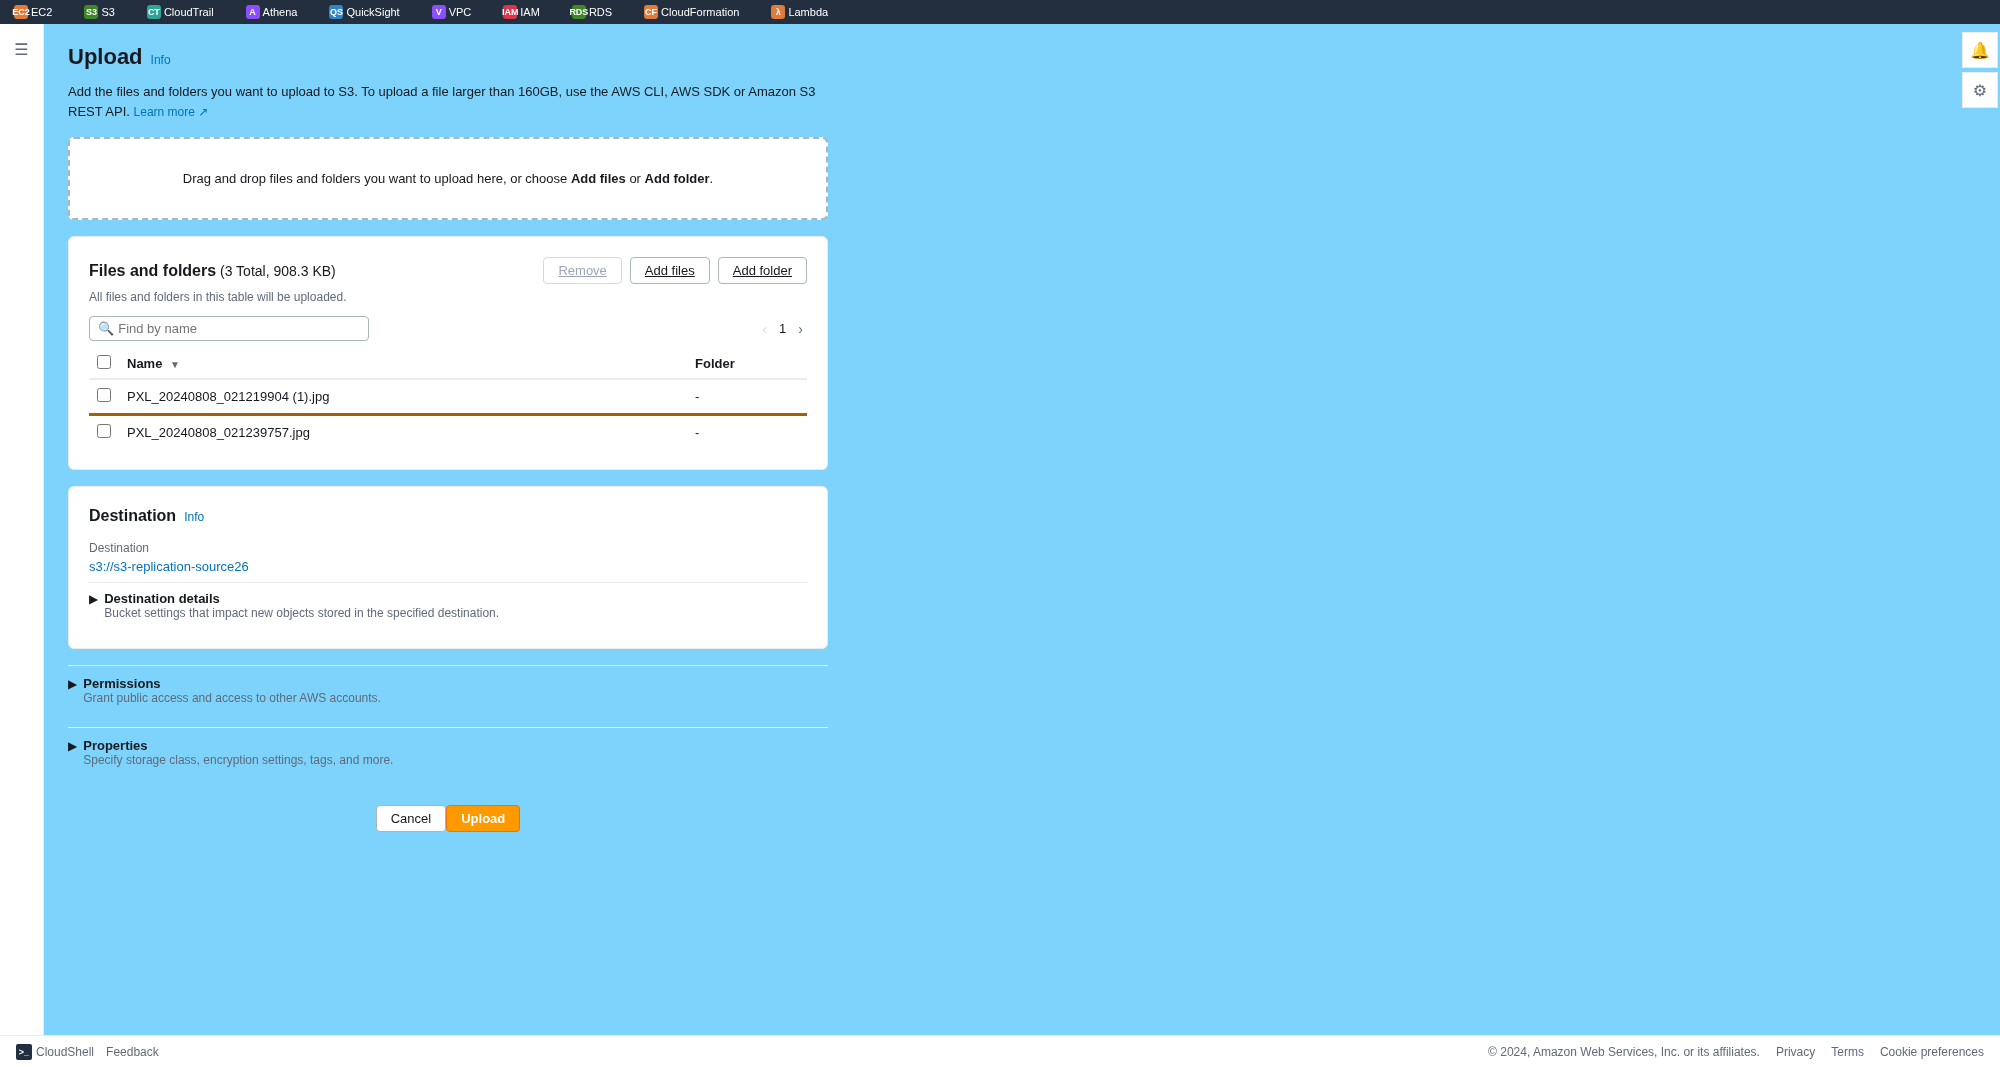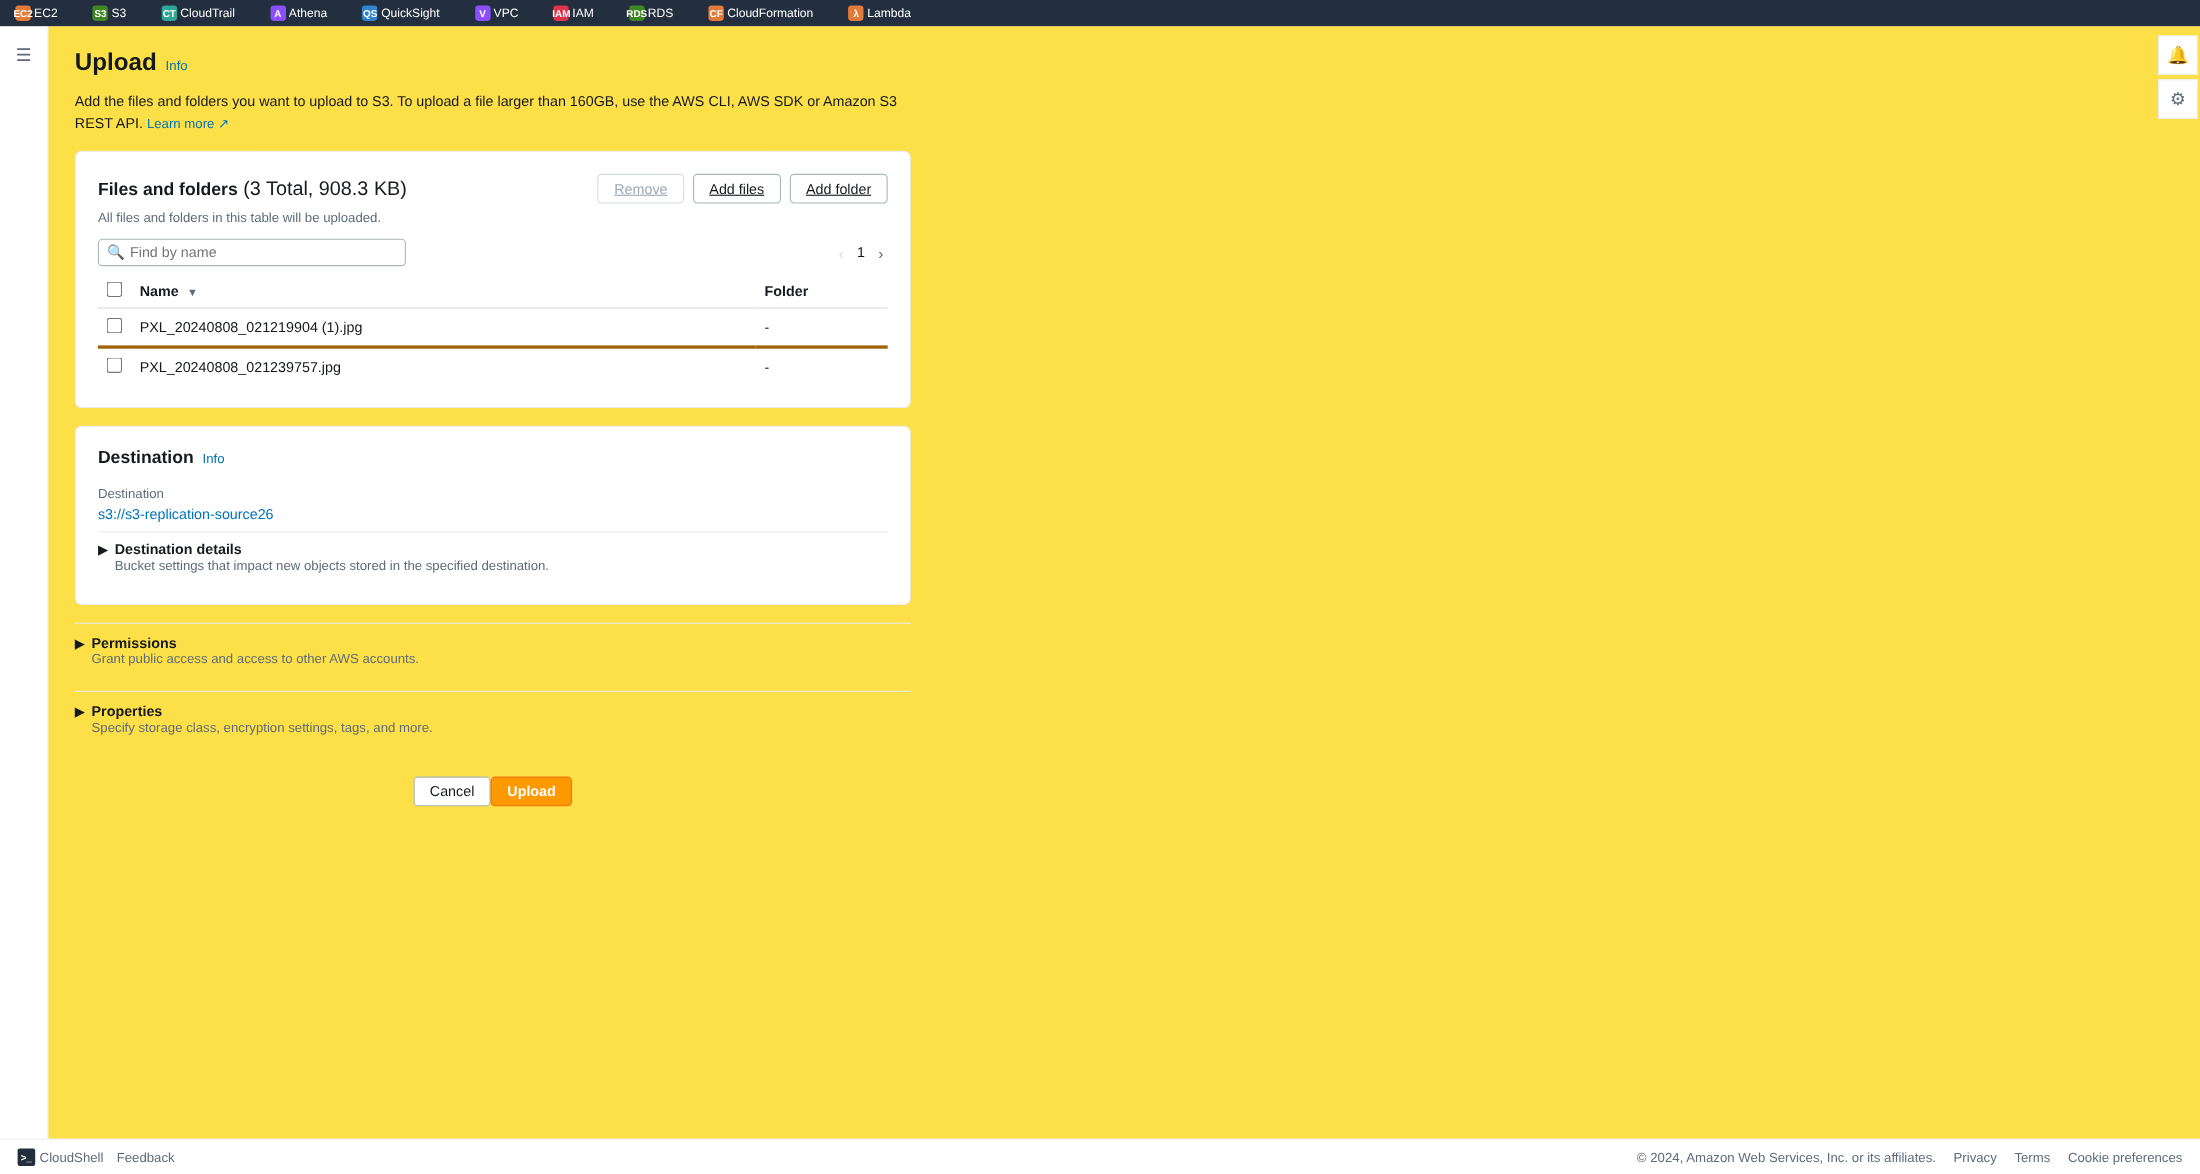--- a/index.html
+++ b/index.html
@@ -39,21 +39,21 @@
     .layout { display: flex; }
     .sidebar-toggle {
       width: 44px; flex-shrink: 0;
       background: #fff; border-right: 1px solid #e9ebed;
       display: flex; justify-content: center; padding-top: 12px;
       cursor: pointer;
     }
 
     
     .main-content {
-      flex: 1; padding: 20px 32px 60px 24px; background: #fde047; min-height: calc(1067px - 24px - 32px);
+      flex: 1; padding: 20px 32px 60px 24px; background: #7dd3fc; min-height: calc(1067px - 24px - 32px);
       overflow-y: auto;
     }
 
     
     .page-title-row {
       display: flex; align-items: baseline; gap: 8px; margin-bottom: 12px;
     }
     .page-title {
       font-size: 22px; font-weight: 700; color: #16191f;
     }
@@ -90,21 +90,21 @@
       padding: 20px;
     }
 
     .panel-header {
       display: flex; align-items: center; justify-content: space-between; margin-bottom: 6px;
     }
     .panel-title {
       font-size: 16px; font-weight: 700; color: #16191f;
     }
     .panel-title-meta {
-      font-size: 18px; font-weight: 400; color: #16191f;
+      font-size: 14px; font-weight: 400; color: #16191f;
     }
     .panel-subtitle {
       font-size: 12px; color: #5f6b7a; margin-bottom: 12px;
     }
 
     
     .btn-group { display: flex; gap: 8px; }
     .btn {
       padding: 5px 14px; border-radius: 4px; font-size: 13px; cursor: pointer; white-space: nowrap;
       display: inline-flex; align-items: center; gap: 4px;
@@ -281,20 +281,23 @@
     </div>
 
     <p class="page-description">
       <span>Add the files and folders you want to upload to S3. To upload a file larger than 160GB, use the AWS CLI, AWS SDK or Amazon S3 REST API.</span>
       <a class="footer-link" style="color:#0073bb;">
         <span>Learn more</span>
         <span> ↗</span>
       </a>
     </p>
 
+    <div class="drop-zone">
+      <span>Drag and drop files and folders you want to upload here, or choose </span><strong>Add files</strong><span> or </span><strong>Add folder</strong><span>.</span>
+    </div>
 
     <div class="panel">
       <div class="panel-header">
         <div>
           <span class="panel-title">Files and folders</span><span class="panel-title-meta"> (3 Total, 908.3 KB)</span>
         </div>
         <div class="btn-group">
           <button class="btn btn-normal" disabled="">Remove</button>
           <button class="btn btn-normal">Add files</button>
           <button class="btn btn-normal">Add folder</button>

